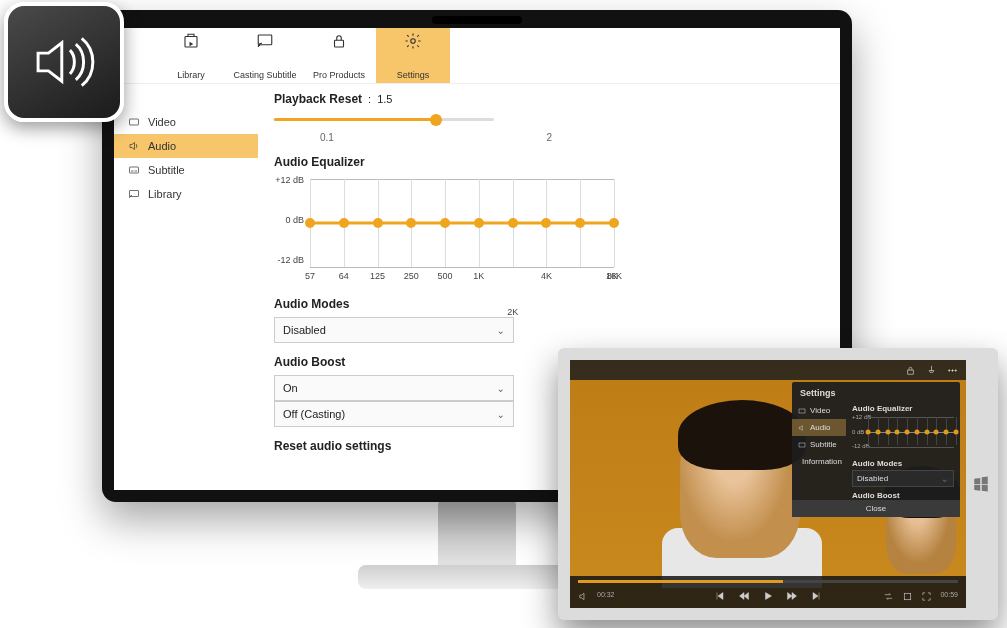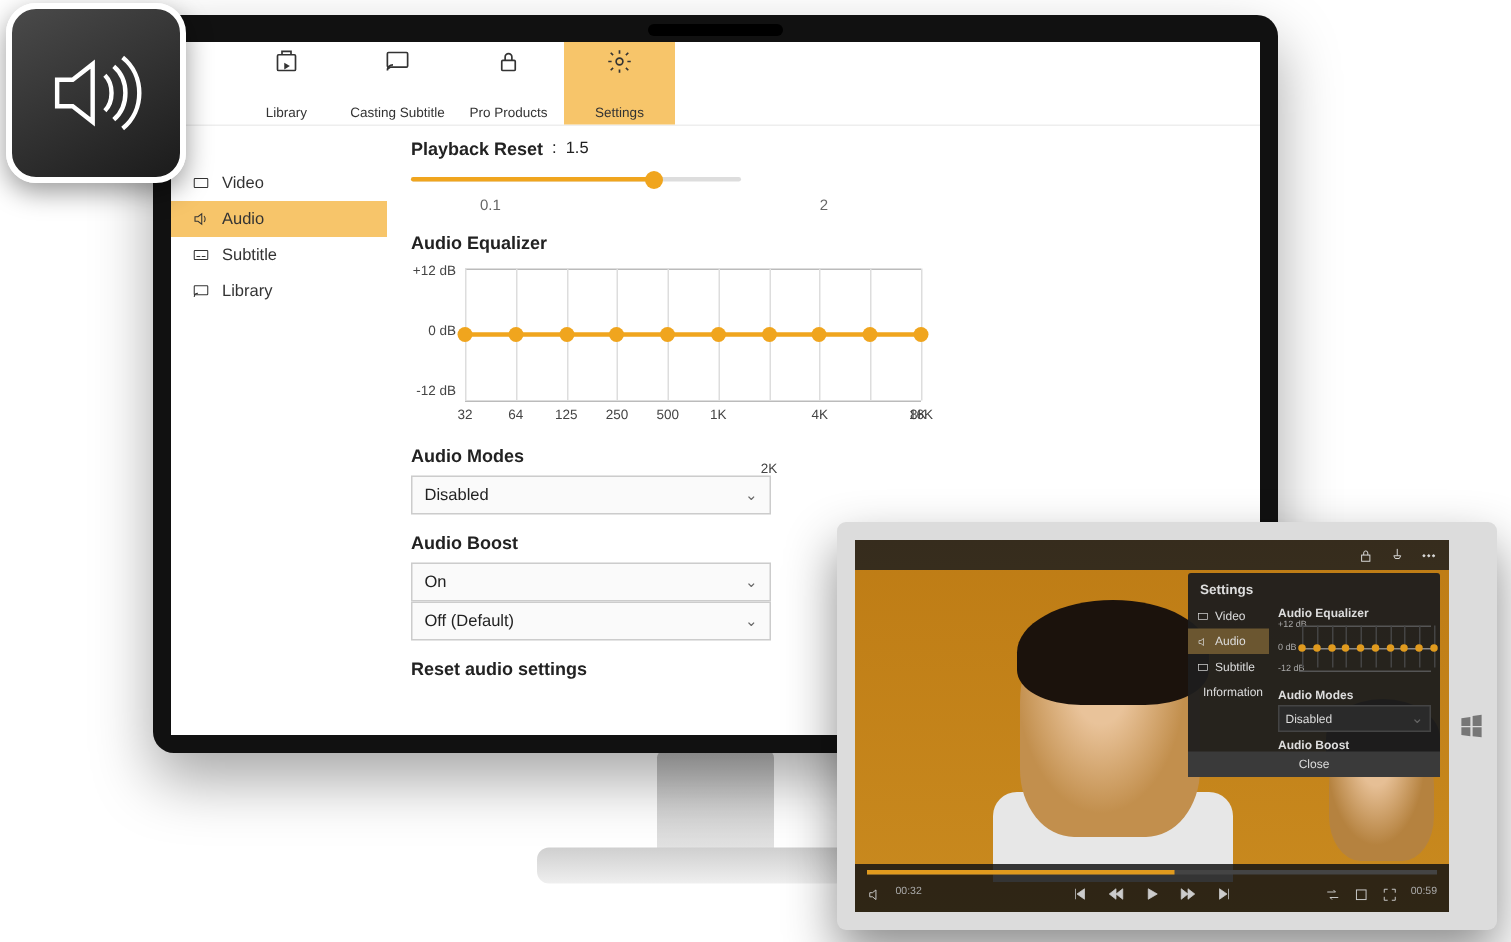--- a/index.html
+++ b/index.html
@@ -354,21 +354,21 @@
               <div class="eq-vline" style="left: 236.444px;"></div>
               <div class="eq-knob" style="left: 236.444px; top: 50%;"></div>
               <div class="eq-band-seg" style="left: 236.444px; width: 33.7778px; top: 50%;"></div>
               <div class="eq-vline" style="left: 270.222px;"></div>
               <div class="eq-knob" style="left: 270.222px; top: 50%;"></div>
               <div class="eq-band-seg" style="left: 270.222px; width: 33.7778px; top: 50%;"></div>
               <div class="eq-vline" style="left: 304px;"></div>
               <div class="eq-knob" style="left: 304px; top: 50%;"></div>
             </div>
           <div class="eq-xlabels" id="eq-xlabels">
-              <span style="left: 0px;">32</span>
+              <span style="left: 0px;">57</span>
               <span style="left: 33.7778px;">64</span>
               <span style="left: 67.5556px; text-align: right;">125</span>
               <span style="left: 101.333px;">250</span>
               <span style="left: 135.111px;">500</span>
               <span style="left: 168.889px;">1K</span>
               <span style="left: 202.667px; margin-top: 36px;">2K</span>
               <span style="left: 236.444px;">4K</span>
               <span style="left: 270.222px; margin-left: 32px;">8K</span>
               <span style="left: 304px;">16K</span>
             </div>
@@ -380,21 +380,21 @@
           <span class="chev">⌄</span>
         </div>
 
         <div class="section-title">Audio Boost</div>
         <div class="dropdown">
           <span>On</span>
           <span class="chev">⌄</span>
         </div>
 
         <div class="dropdown">
-          <span>Off (Default)</span>
+          <span>Off (Casting)</span>
           <span class="chev">⌄</span>
         </div>
 
         <div class="section-title">Reset audio settings</div>
 
       </div>
     </div>
   </div>
 </div>
 

